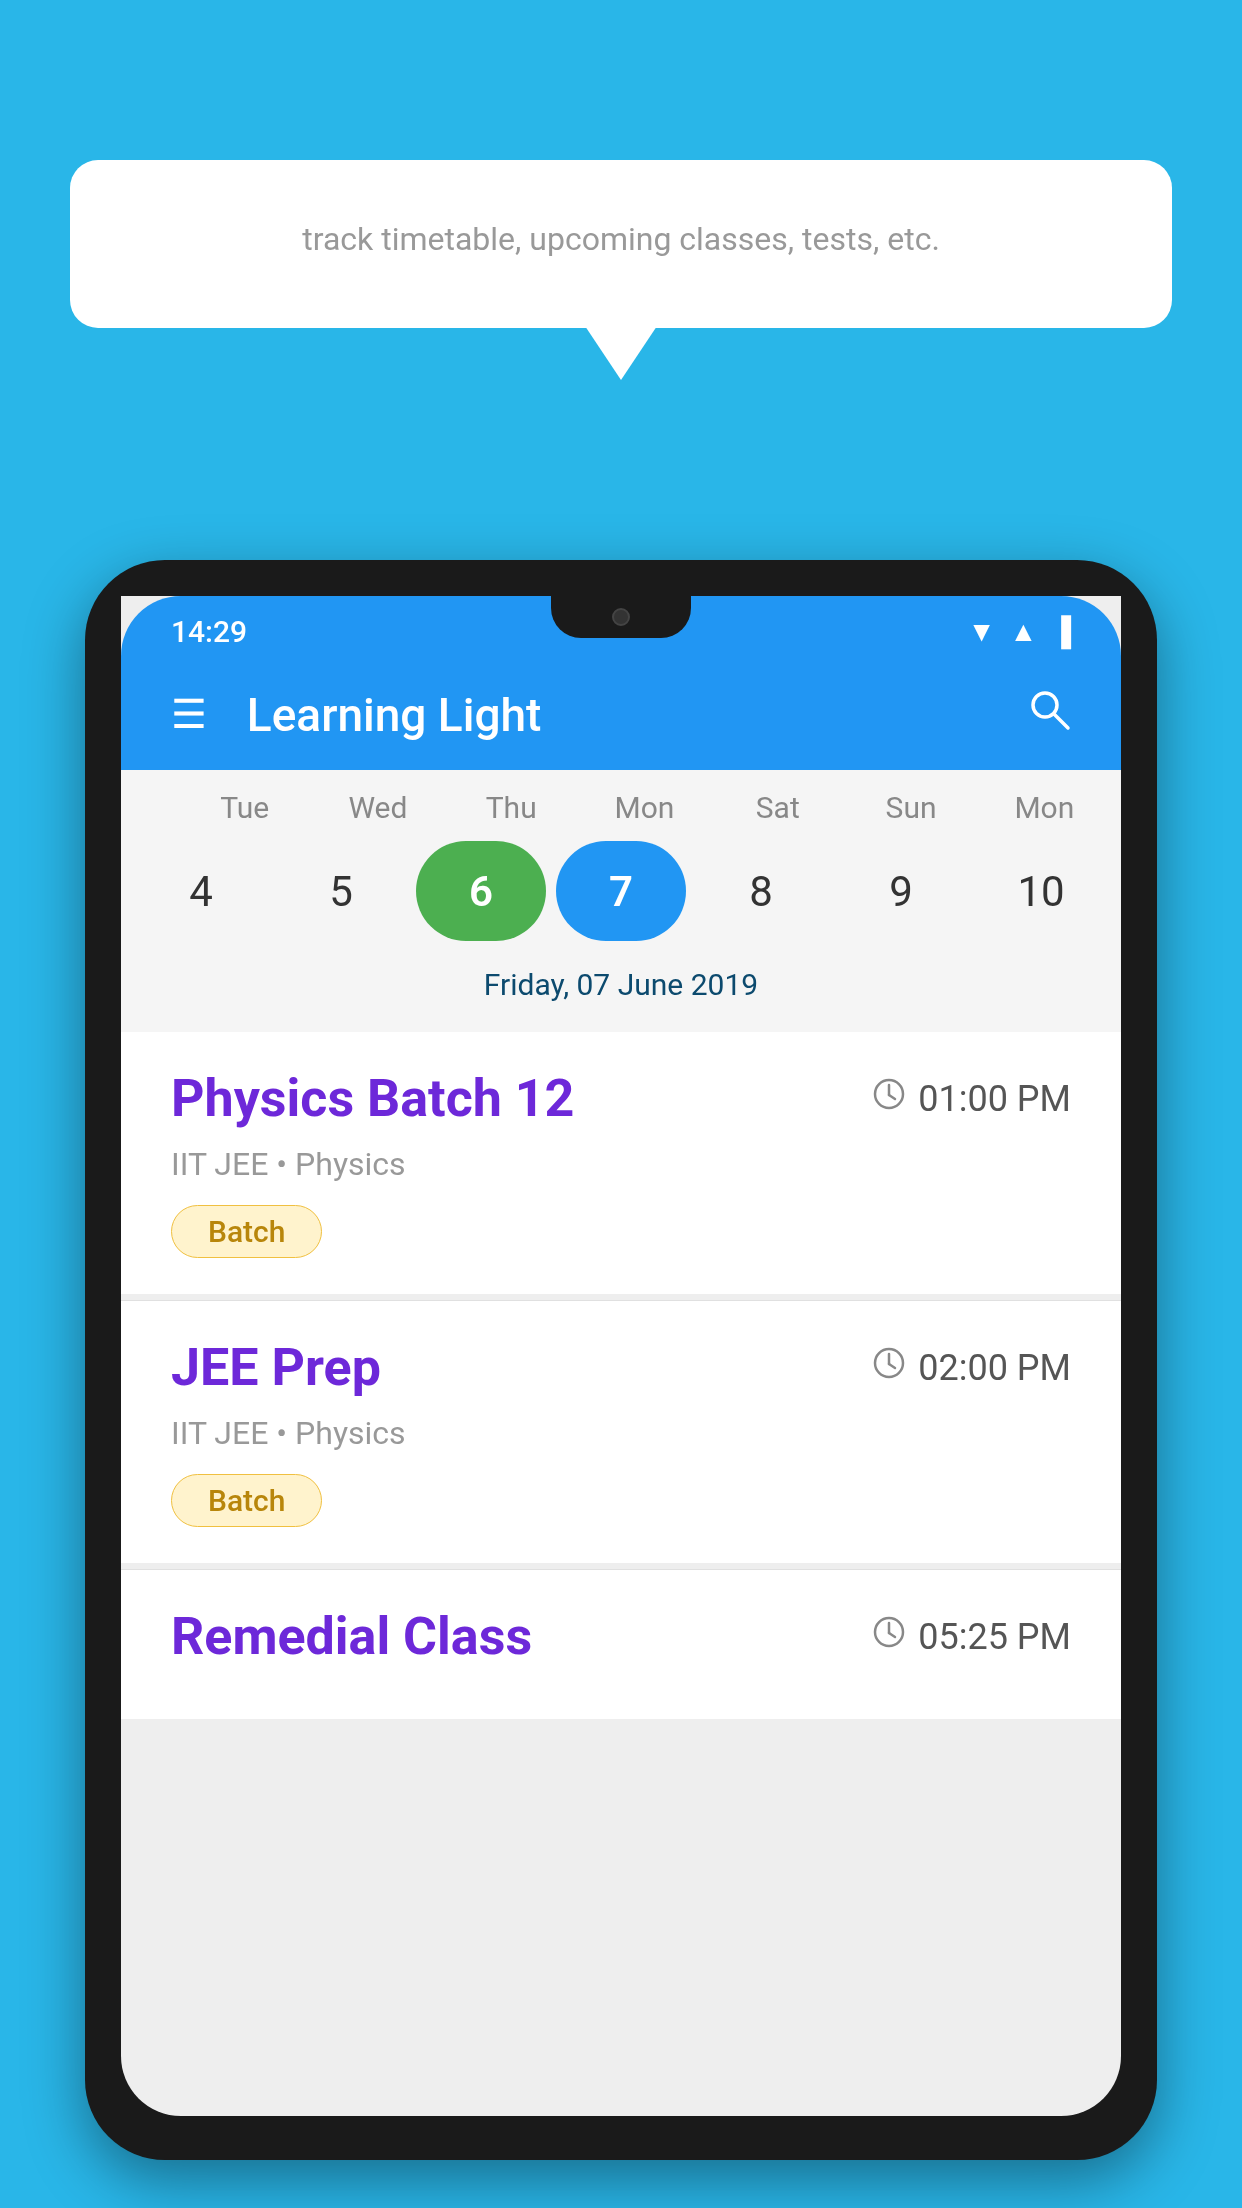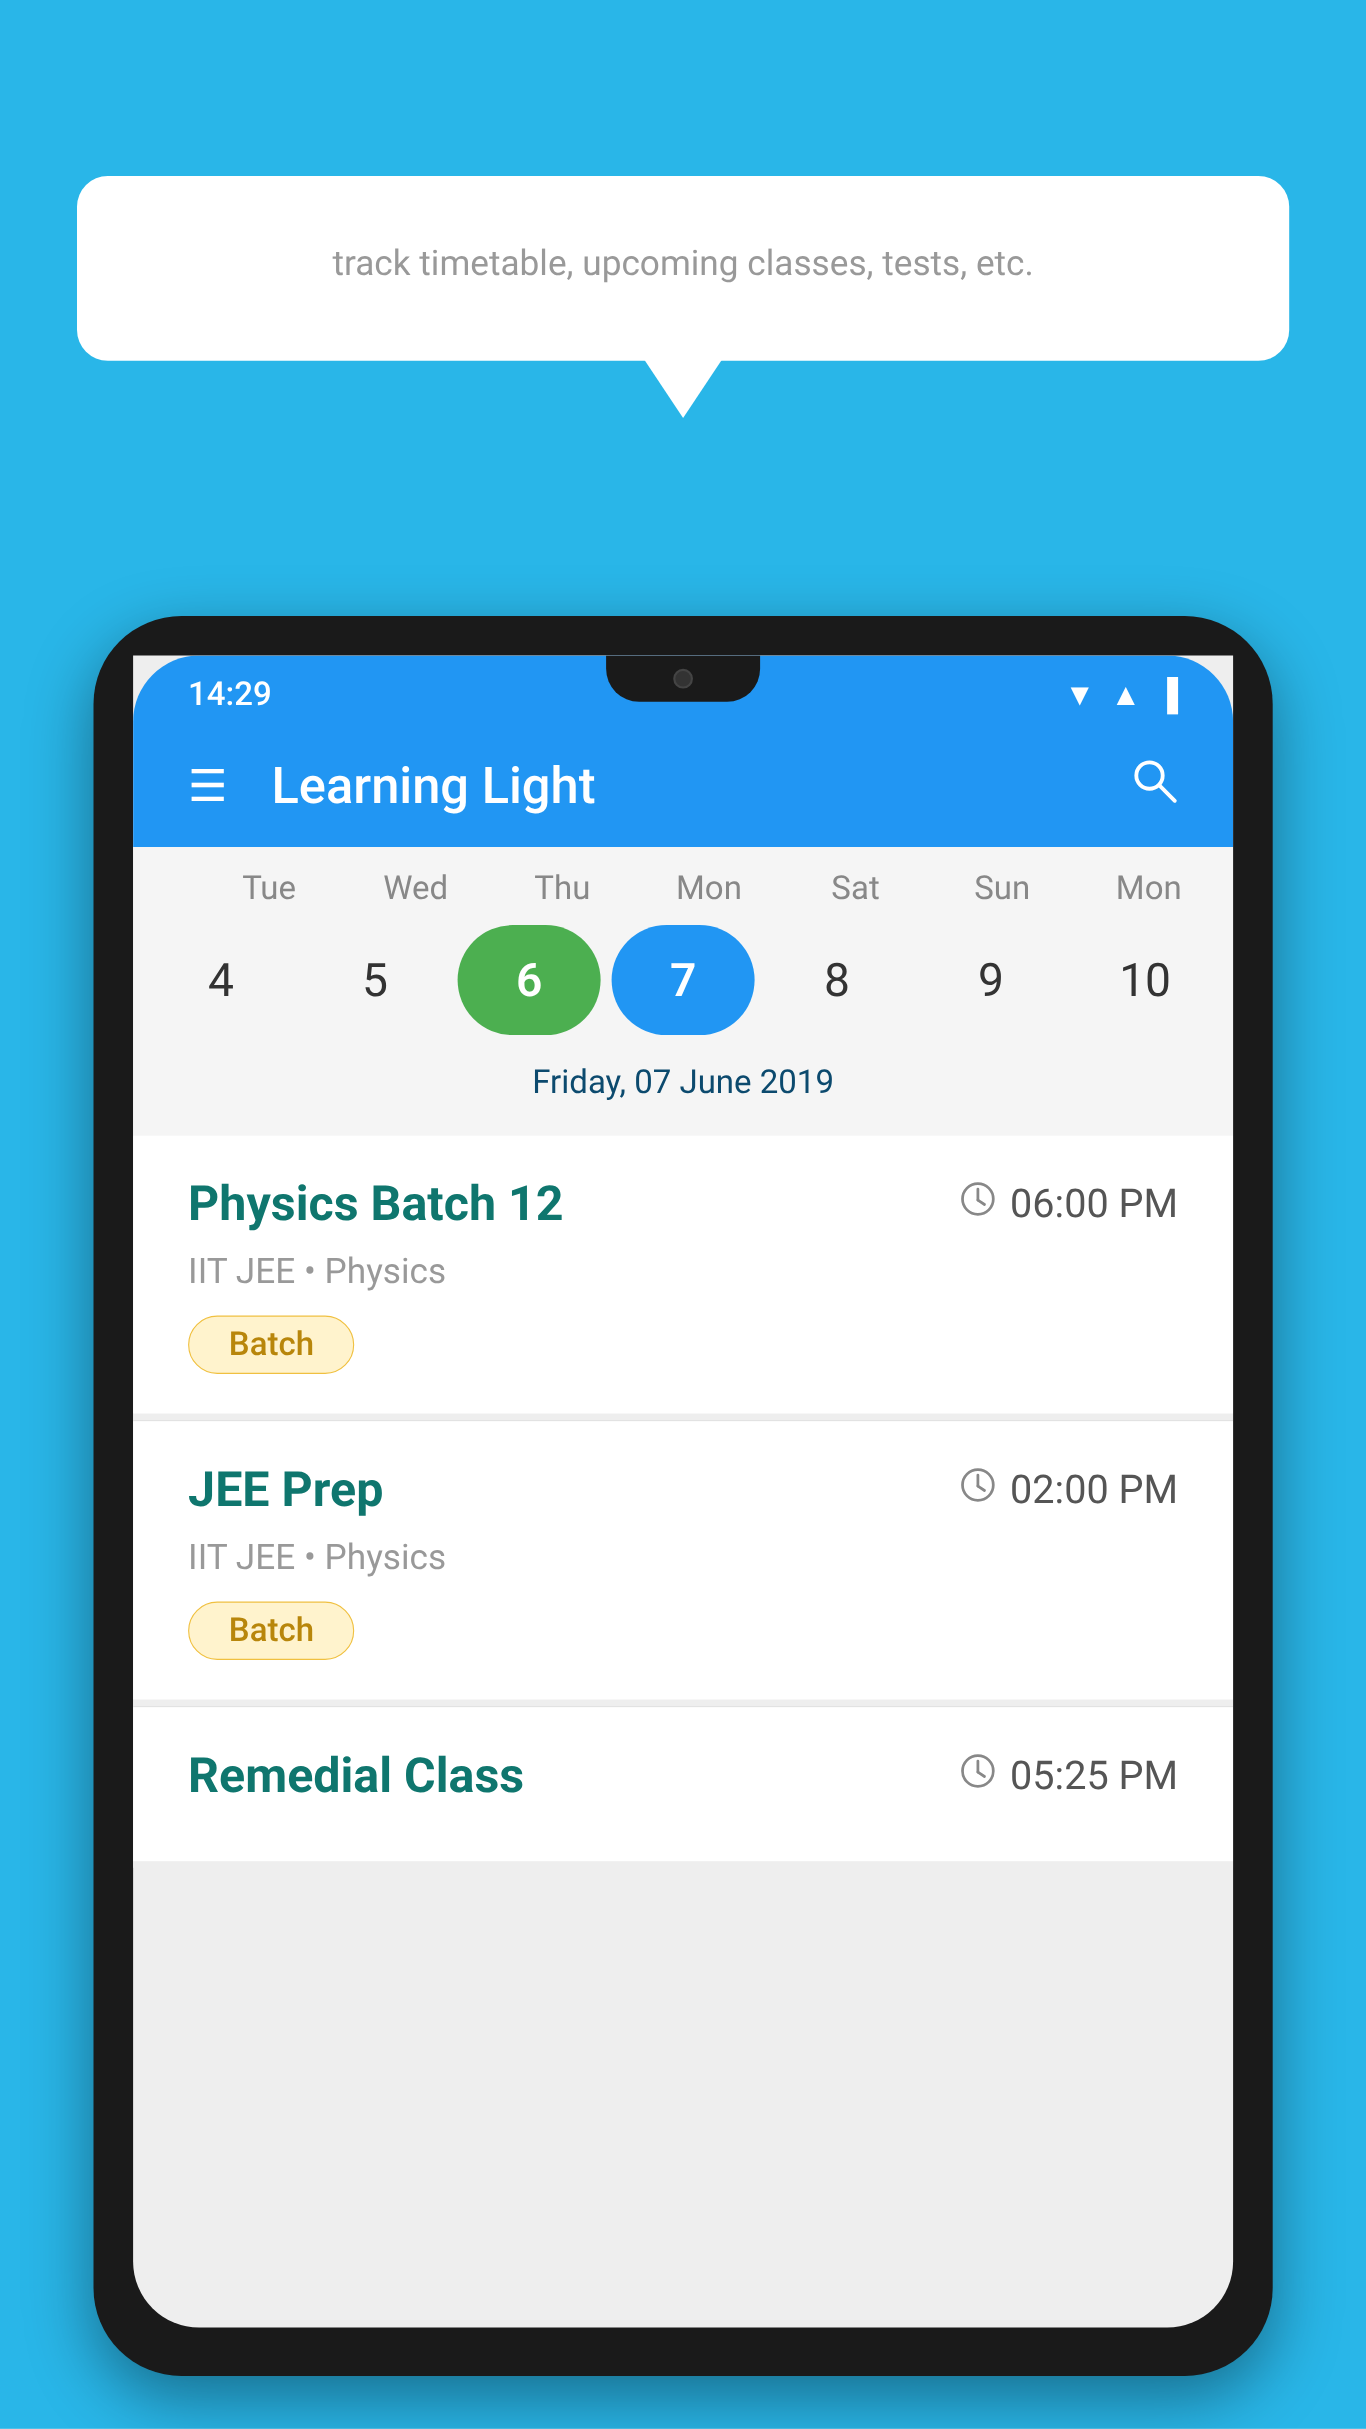--- a/index.html
+++ b/index.html
@@ -234,23 +234,23 @@
     }
 
     .session-header {
       display: flex;
       justify-content: space-between;
       align-items: center;
       margin-bottom: 16px;
     }
 
     .session-name {
-      font-size: 44px;
+      font-size: 52px;
       font-weight: 700;
-      color: #0f766e;
+      color: #6d28d9;
     }
 
     .session-time {
       font-size: 36px;
       color: #555;
       display: flex;
       align-items: center;
       gap: 12px;
     }
 
@@ -340,21 +340,21 @@
           <div class="session-header">
             <span class="session-name">Physics Batch 12</span>
             <span class="session-time">
               <span>
                 <svg width="34" height="34" viewBox="0 0 34 34" fill="none">
                   <circle cx="17" cy="17" r="14" stroke="#888" stroke-width="2.5" fill="none"></circle>
                   <line x1="17" y1="8" x2="17" y2="18" stroke="#888" stroke-width="2.5" stroke-linecap="round"></line>
                   <line x1="17" y1="18" x2="23" y2="22" stroke="#888" stroke-width="2.5" stroke-linecap="round"></line>
                 </svg>
               </span>
-              <span>06:00 PM</span>
+              <span>01:00 PM</span>
             </span>
           </div>
           <div class="session-meta">IIT JEE • Physics</div>
           <span class="batch-tag">Batch</span>
         </div>
 
         <div class="divider"></div>
 
         <div class="session-card">
           <div class="session-header">

